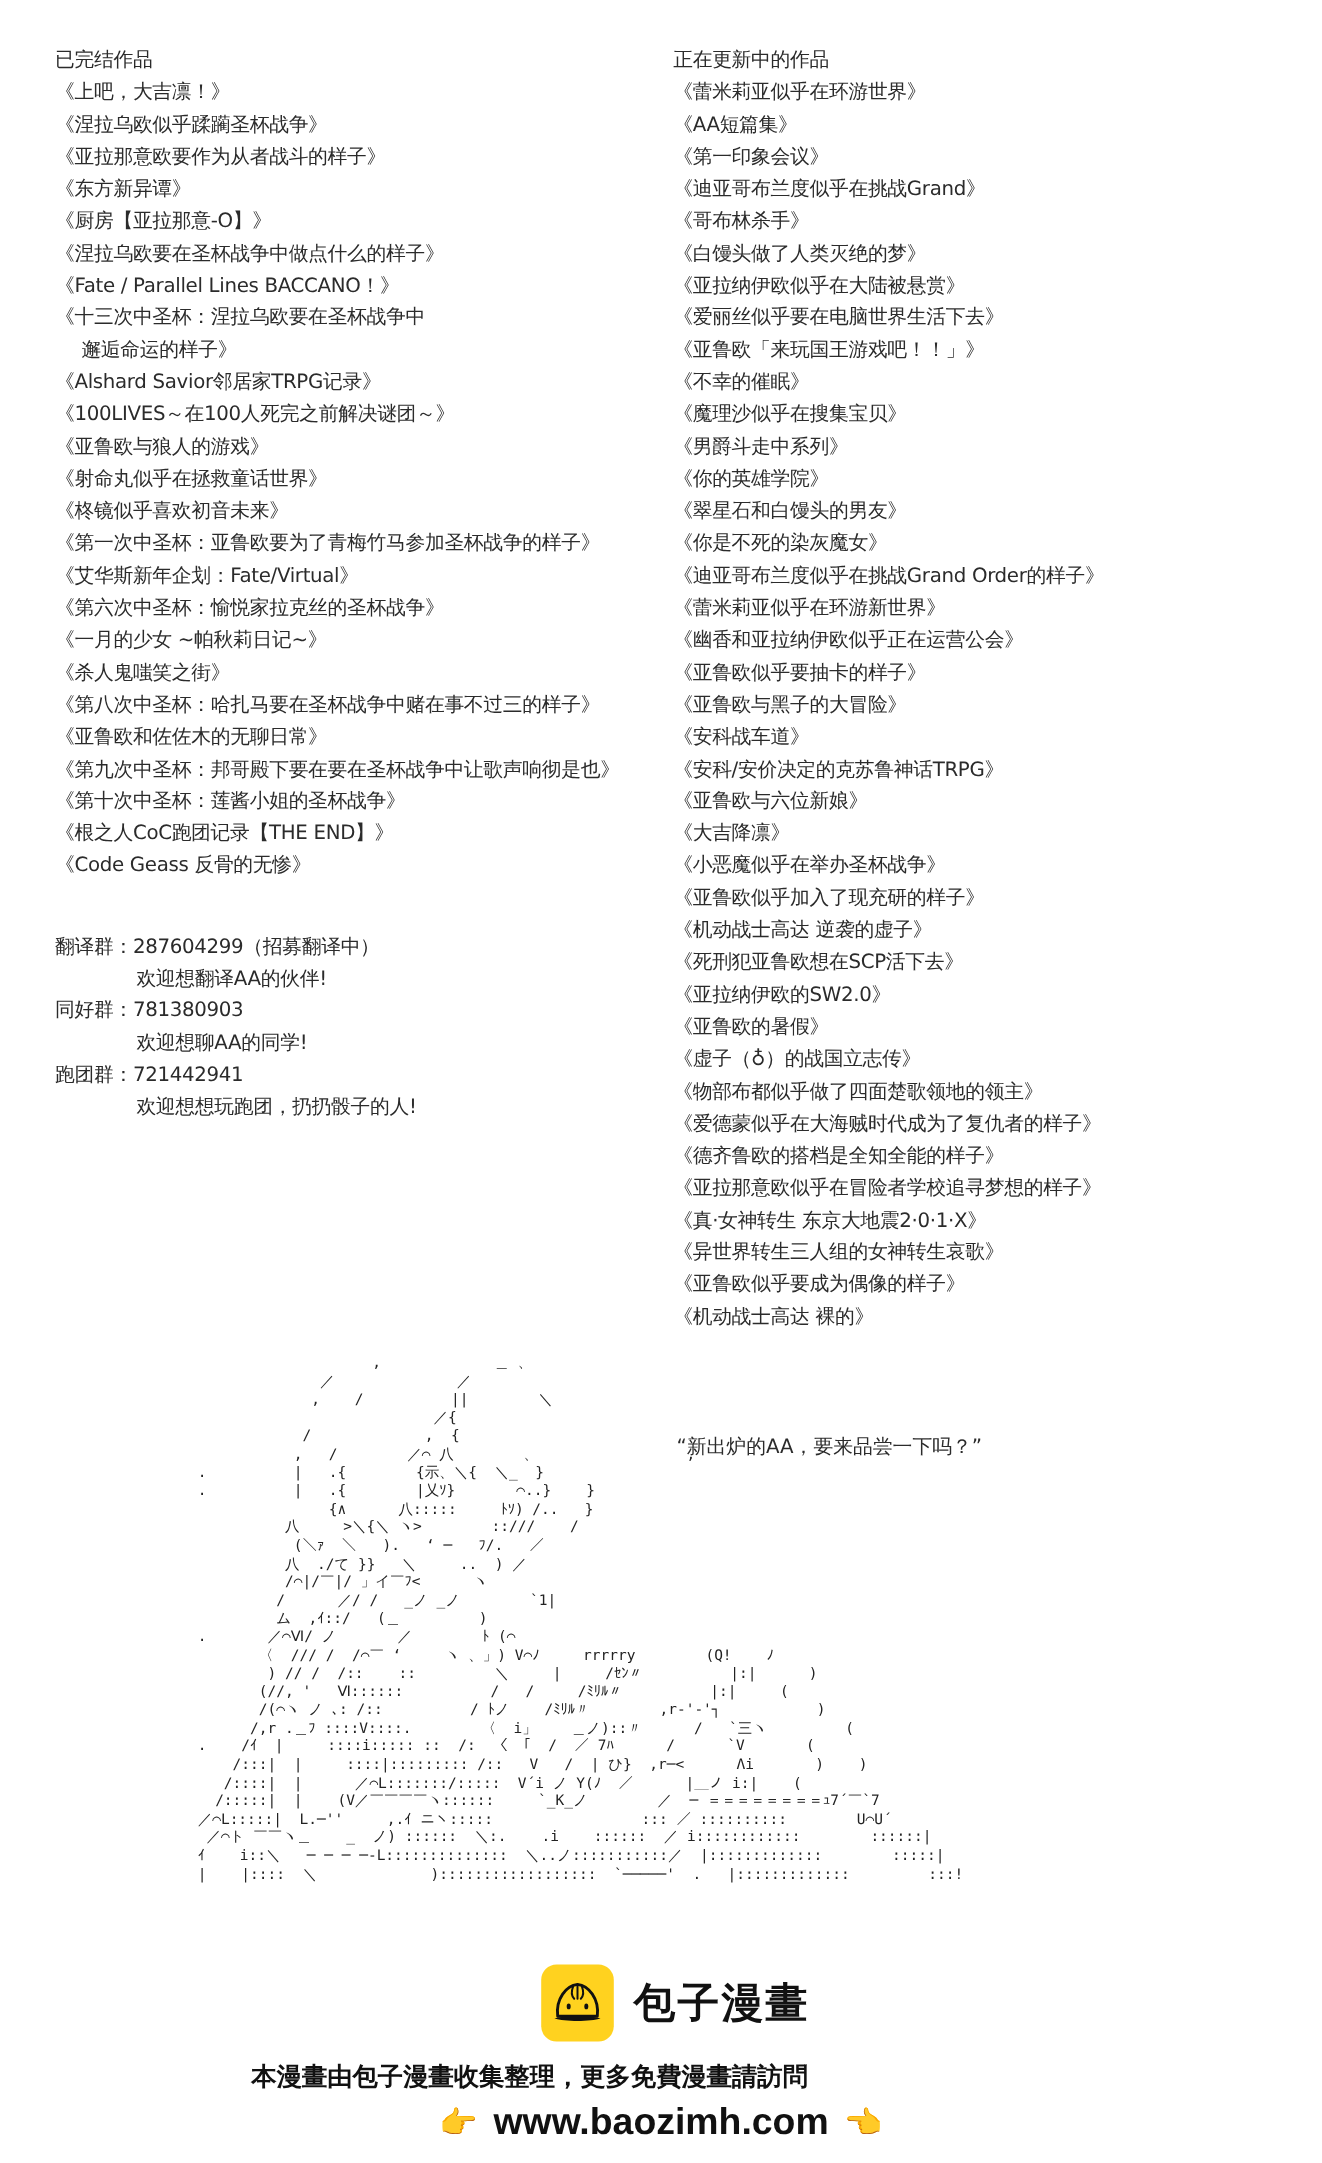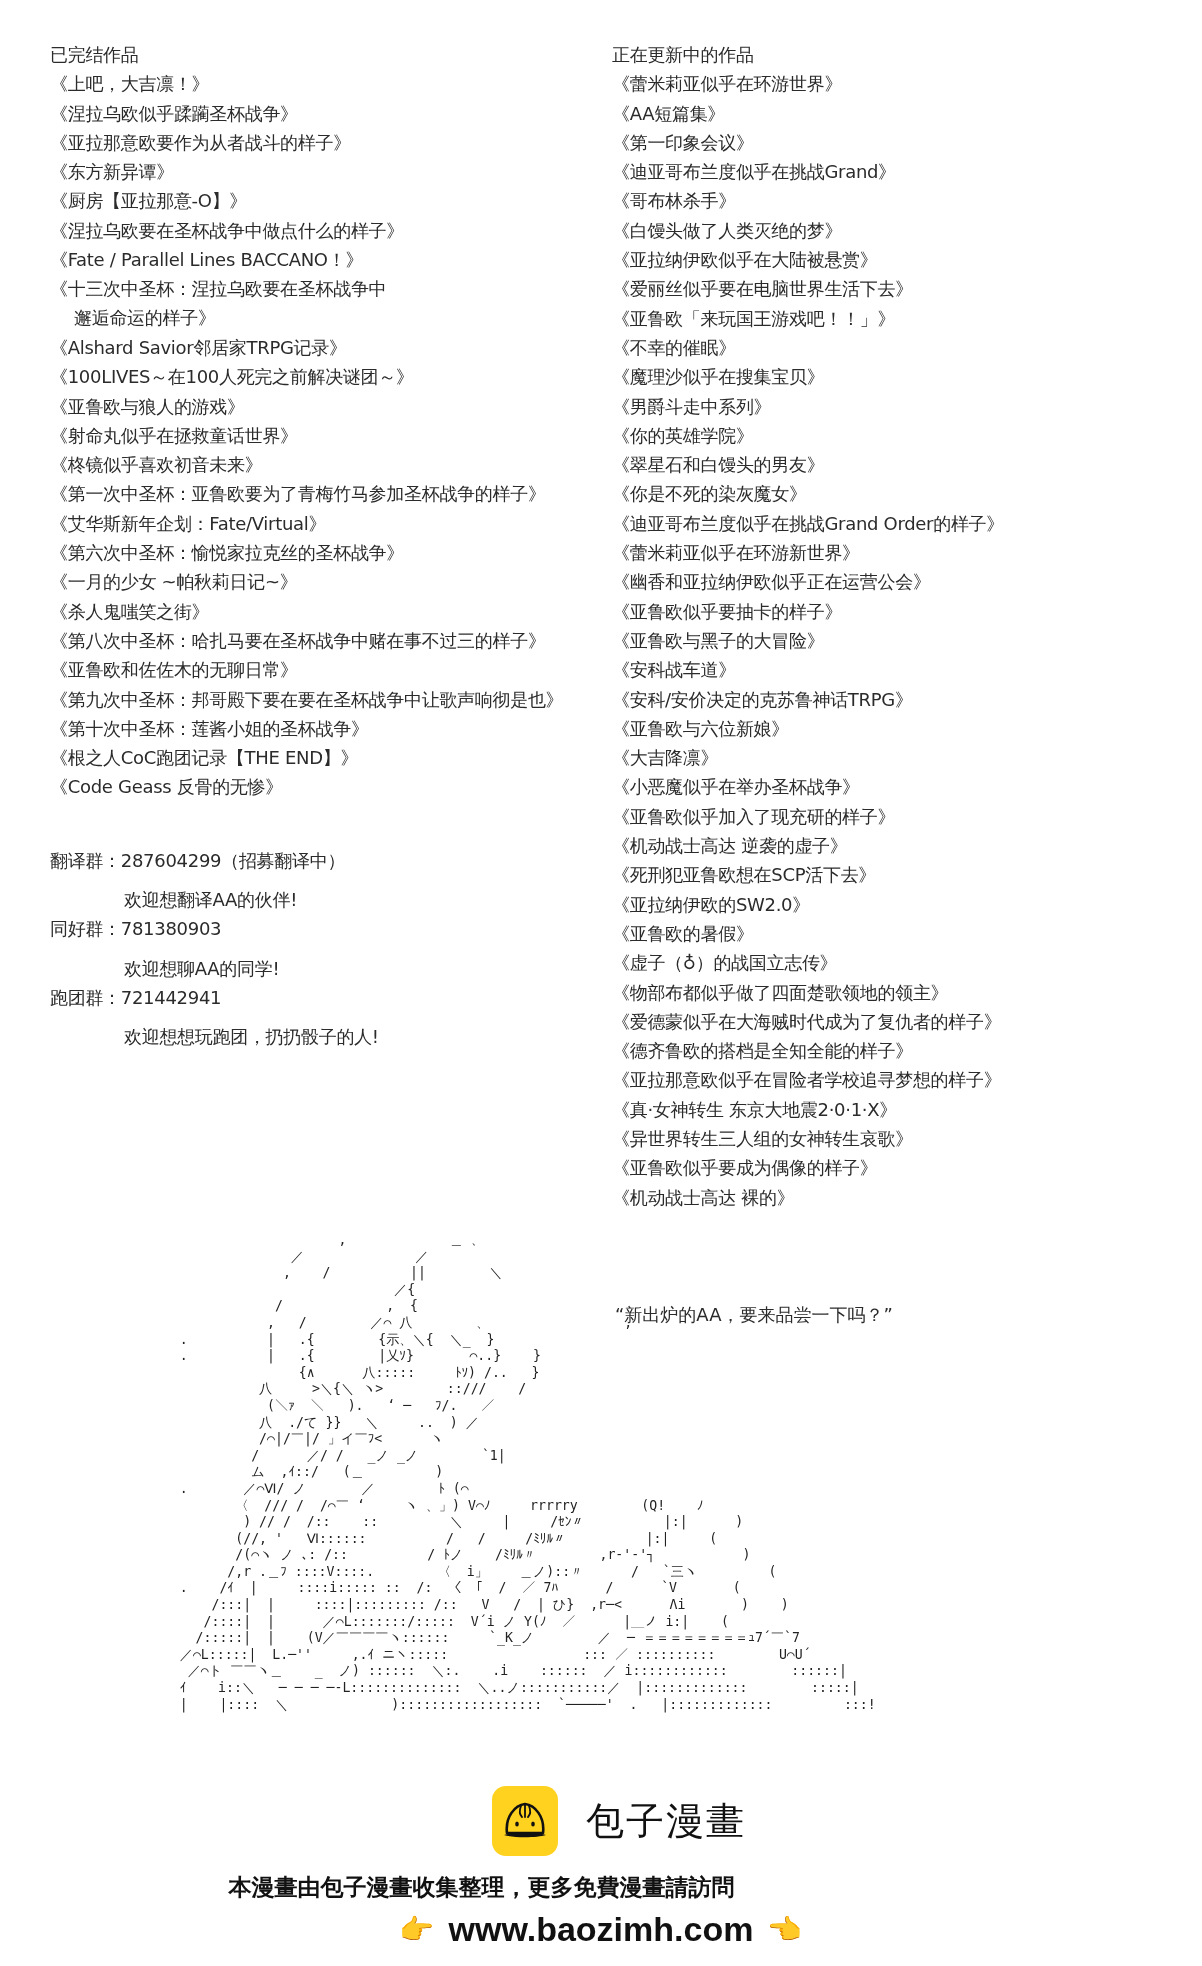--- a/index.html
+++ b/index.html
@@ -9,21 +9,21 @@
     color: #2b2b2b;
   }
   .col { position: absolute; top: 40px; }
   .col-left { left: 50px; width: 560px; }
   .col-right { left: 612px; width: 580px; }
   .line {
     font-size: 18px; line-height: 29.3px; white-space: nowrap;
     letter-spacing: -0.3px;
   }
   .indent { padding-left: 24px; font-family: Liberation Serif, serif; }
-  .indent2 { padding-left: 74px; margin-top: 10px; }
+  .indent2 { padding-left: 74px; }
   .gap { height: 44px; }
   .groups { margin-top: 0; }
 
   .aa-art {
     position: absolute; left: 140px; top: 1232px;
     margin: 0; font-family: "DejaVu Sans Mono", "Liberation Mono", monospace;
     font-size: 13.2px; line-height: 16.6px; color: #222;
     white-space: pre;
   }
   .aa-quote {
@@ -33,21 +33,21 @@
 
   .footer-logo-row {
     position: absolute; left: 492px; top: 1786px;
     display: flex; align-items: center;
   }
   .logo-badge {
     width: 66px; height: 70px; border-radius: 14px; background: #FFD21F;
     display: flex; align-items: center; justify-content: center;
   }
   .brand-name {
-    margin-left: 28px; font-size: 38px; font-weight: normal; color: #111;
+    margin-left: 18px; font-size: 38px; font-weight: bold; color: #111;
     letter-spacing: 2px;
   }
   .footer-note {
     position: absolute; left: 0; width: 963px; top: 1872px;
     text-align: center; font-size: 23px; font-weight: bold; color: #111;
   }
   .footer-url-row {
     position: absolute; left: 0; width: 1202px; top: 1906px;
     display: flex; justify-content: center; align-items: center;
   }

